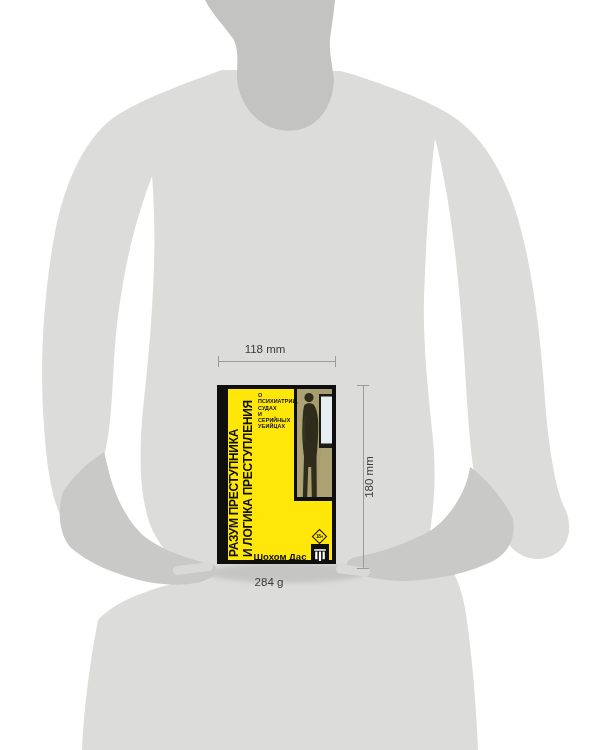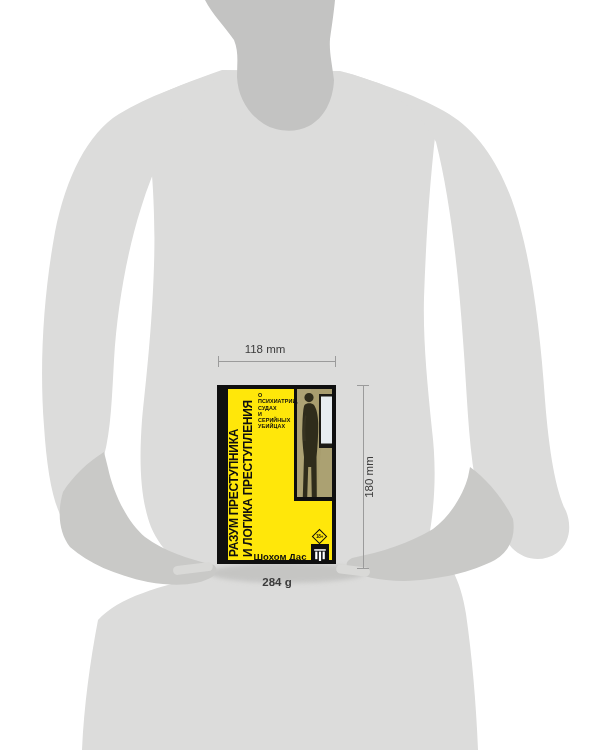--- a/index.html
+++ b/index.html
@@ -32,21 +32,21 @@
          transform:rotate(45deg);display:flex;align-items:center;justify-content:center;
          box-sizing:border-box;}
   .badge span{transform:rotate(-45deg);font-size:4.6px;font-weight:bold;color:var(--ink);
               letter-spacing:-0.2px;}
   .pub-logo{left:94px;top:159px;width:18px;height:20px;background:var(--ink);
             display:flex;align-items:center;justify-content:center;}
   
   .dim{background:var(--line);}
   .dim-label{color:var(--label);font-size:11.5px;text-align:center;}
   .hlabel{left:196px;top:343px;width:138px;}
-  .wlabel{left:208px;top:576px;width:138px;font-weight:bold;}
+  .wlabel{left:200px;top:576px;width:138px;}
   .vlabel-wrap{left:352px;top:385px;width:34px;height:184px;display:flex;
                align-items:center;justify-content:center;}
   .vlabel-wrap span{transform:rotate(-90deg);white-space:nowrap;color:var(--label);
                     font-size:11.5px;}
 </style>
 </head>
 <body>
 
 <svg id="silhouette" class="abs" width="600" height="750" viewBox="0 0 600 750">
   <defs>

